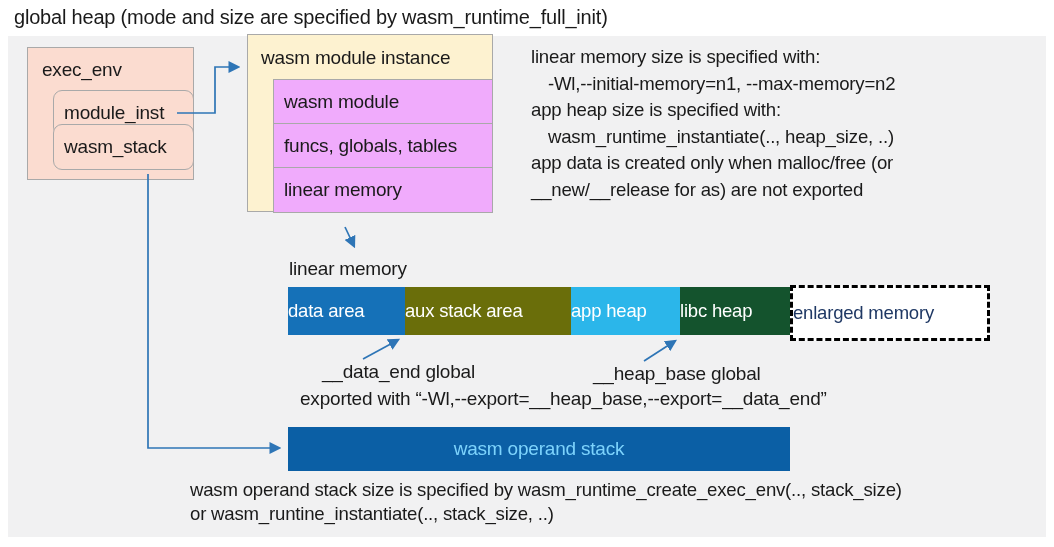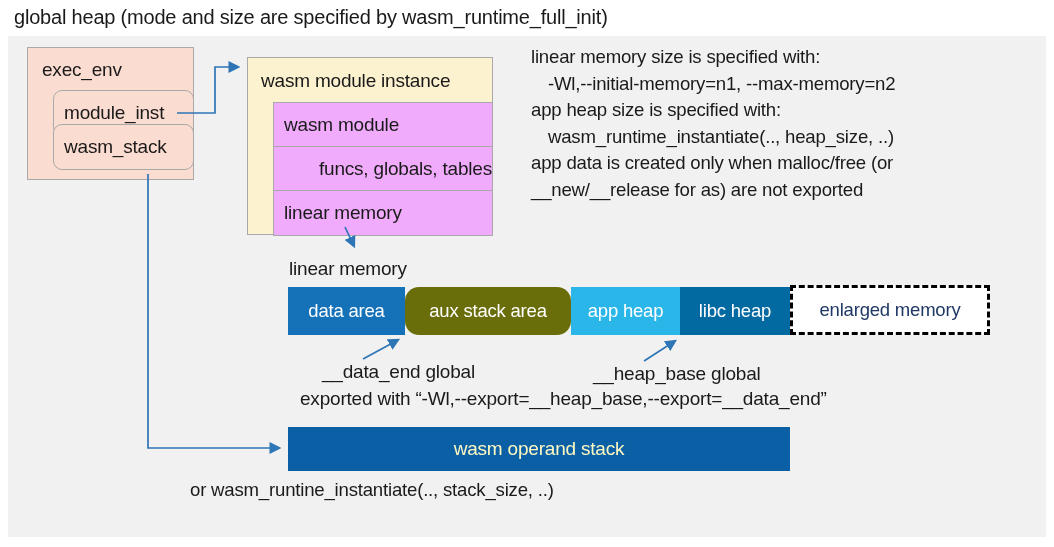--- a/index.html
+++ b/index.html
@@ -10,44 +10,44 @@
 
   
   .sbox{position:absolute;border:1px solid #a9a9a9;box-sizing:border-box;}
   .sbox .hdr{position:absolute;left:0;top:0;right:0;padding-left:11px;font-size:19px;letter-spacing:-0.2px;}
   .inner{position:absolute;border:1px solid #a9a9a9;box-sizing:border-box;
     padding-left:10px;font-size:19px;letter-spacing:-0.2px;}
   .exec-env{left:27px;top:47px;width:167px;height:133px;background:#fbdcd0;}
   .exec-env .hdr{height:43px;line-height:43px;padding-left:14px;}
   .exec-env .inner{left:25px;width:141px;height:46px;background:#fbdcd0;line-height:44px;border-radius:9px;}
   .ee-0{top:42px;} .ee-1{top:76px;}
-  .inst{left:247px;top:57px;width:246px;height:178px;background:#fdf2d0;}
+  .inst{left:247px;top:34px;width:246px;height:178px;background:#fdf2d0;}
   .inst .hdr{height:45px;line-height:45px;padding-left:13px;}
   .inst .inner{left:25px;width:220px;height:45px;background:#f0abfc;line-height:43px;}
-  .mi-0{top:44px;} .mi-1{top:88px;text-align:right;} .mi-2{top:132px;height:46px !important;}
+  .mi-0{top:44px;} .mi-1{top:88px;} .mi-2{top:132px;height:46px !important;}
 
   
   .notes{position:absolute;left:531px;top:44px;font-size:18.6px;line-height:26.6px;letter-spacing:-0.2px;}
   .notes .indent{padding-left:17px;}
 
   
   .lm-label{position:absolute;left:289px;top:258px;font-size:19px;letter-spacing:-0.2px;}
   .membar{position:absolute;left:288px;top:287px;height:48px;display:flex;}
-  .seg{height:48px;display:flex;align-items:center;justify-content:center;
+  .seg{height:48px;display:flex;align-items:center;justify-content:flex-start;
     color:#ffffff;font-size:18.5px;letter-spacing:-0.2px;box-sizing:border-box;}
-  .seg-enlarged{background:#ffffff;border:3px dashed #000000;color:#1f3864;height:50px;margin-top:-2px;}
+  .seg-enlarged{background:#ffffff;border:3px dashed #000000;color:#1f3864;height:56px;margin-top:-2px;}
 
   .ann{position:absolute;font-size:19px;letter-spacing:-0.2px;}
   .a-dataend{left:322px;top:361px;}
   .a-heapbase{left:593px;top:363px;}
   .a-exported{left:300px;top:388px;}
 
   
   .opbar{position:absolute;left:288px;top:427px;width:502px;height:44px;background:#0b5fa5;
-    color:#fef9c3;font-size:19px;display:flex;align-items:center;justify-content:center;letter-spacing:-0.2px;}
+    color:#7dd3fc;font-size:19px;display:flex;align-items:center;justify-content:center;letter-spacing:-0.2px;}
   .bottom-note{position:absolute;left:190px;top:478px;font-size:18.6px;line-height:23.5px;letter-spacing:-0.2px;}
 
   svg.connectors{position:absolute;left:0;top:0;width:1054px;height:547px;pointer-events:none;}
 </style>
 </head>
 <body>
 
 <div class="page">
   <div class="title">global heap (mode and size are specified by wasm_runtime_full_init)</div>
   <div class="panel"></div>
@@ -72,42 +72,43 @@
     <div class="indent">wasm_runtime_instantiate(.., heap_size, ..)</div>
     <div>app data is created only when malloc/free (or</div>
     <div>__new/__release for as) are not exported</div>
   </div>
 
   <div class="lm-label">linear memory</div>
   <div class="membar">
     <div class="seg" style="width: 117px; background-color: rgb(21, 113, 184);">
       <span>data area</span>
     </div>
-    <div class="seg" style="width: 166px; background-color: rgb(106, 110, 10); border-radius: 14px;">
+    <div class="seg" style="width: 166px; background-color: rgb(106, 110, 10);">
       <span>aux stack area</span>
     </div>
     <div class="seg" style="width: 109px; background-color: rgb(43, 182, 234);">
       <span>app heap</span>
     </div>
-    <div class="seg" style="width: 110px; background-color: #0369a1;">
+    <div class="seg" style="width: 110px; background-color: #14532d;">
       <span>libc heap</span>
     </div>
     <div class="seg seg-enlarged" style="width:200px">
       <span>enlarged memory</span>
     </div>
   </div>
 
   <div class="ann a-dataend">__data_end global</div>
   <div class="ann a-heapbase">__heap_base global</div>
   <div class="ann a-exported">exported with “-Wl,--export=__heap_base,--export=__data_end”</div>
 
   <div class="opbar" style="background-color: rgb(11, 95, 165);">
     <span>wasm operand stack</span>
   </div>
   <div class="bottom-note">
+    <div>wasm operand stack size is specified by wasm_runtime_create_exec_env(.., stack_size)</div>
     <div>or wasm_runtine_instantiate(.., stack_size, ..)</div>
   </div>
 
   <svg class="connectors" xmlns="http://www.w3.org/2000/svg">
     <defs>
       <marker id="arw" viewBox="0 0 10 10" refX="8" refY="5" markerWidth="7" markerHeight="7" orient="auto-start-reverse">
         <path d="M0,0 L10,5 L0,10 z" fill="#2e75b6"></path>
       </marker>
     </defs>
     <polyline points="177,113 215,113 215,67 238,67" fill="none" stroke="#2e75b6" stroke-width="1.7" marker-end="url(#arw)"></polyline>

